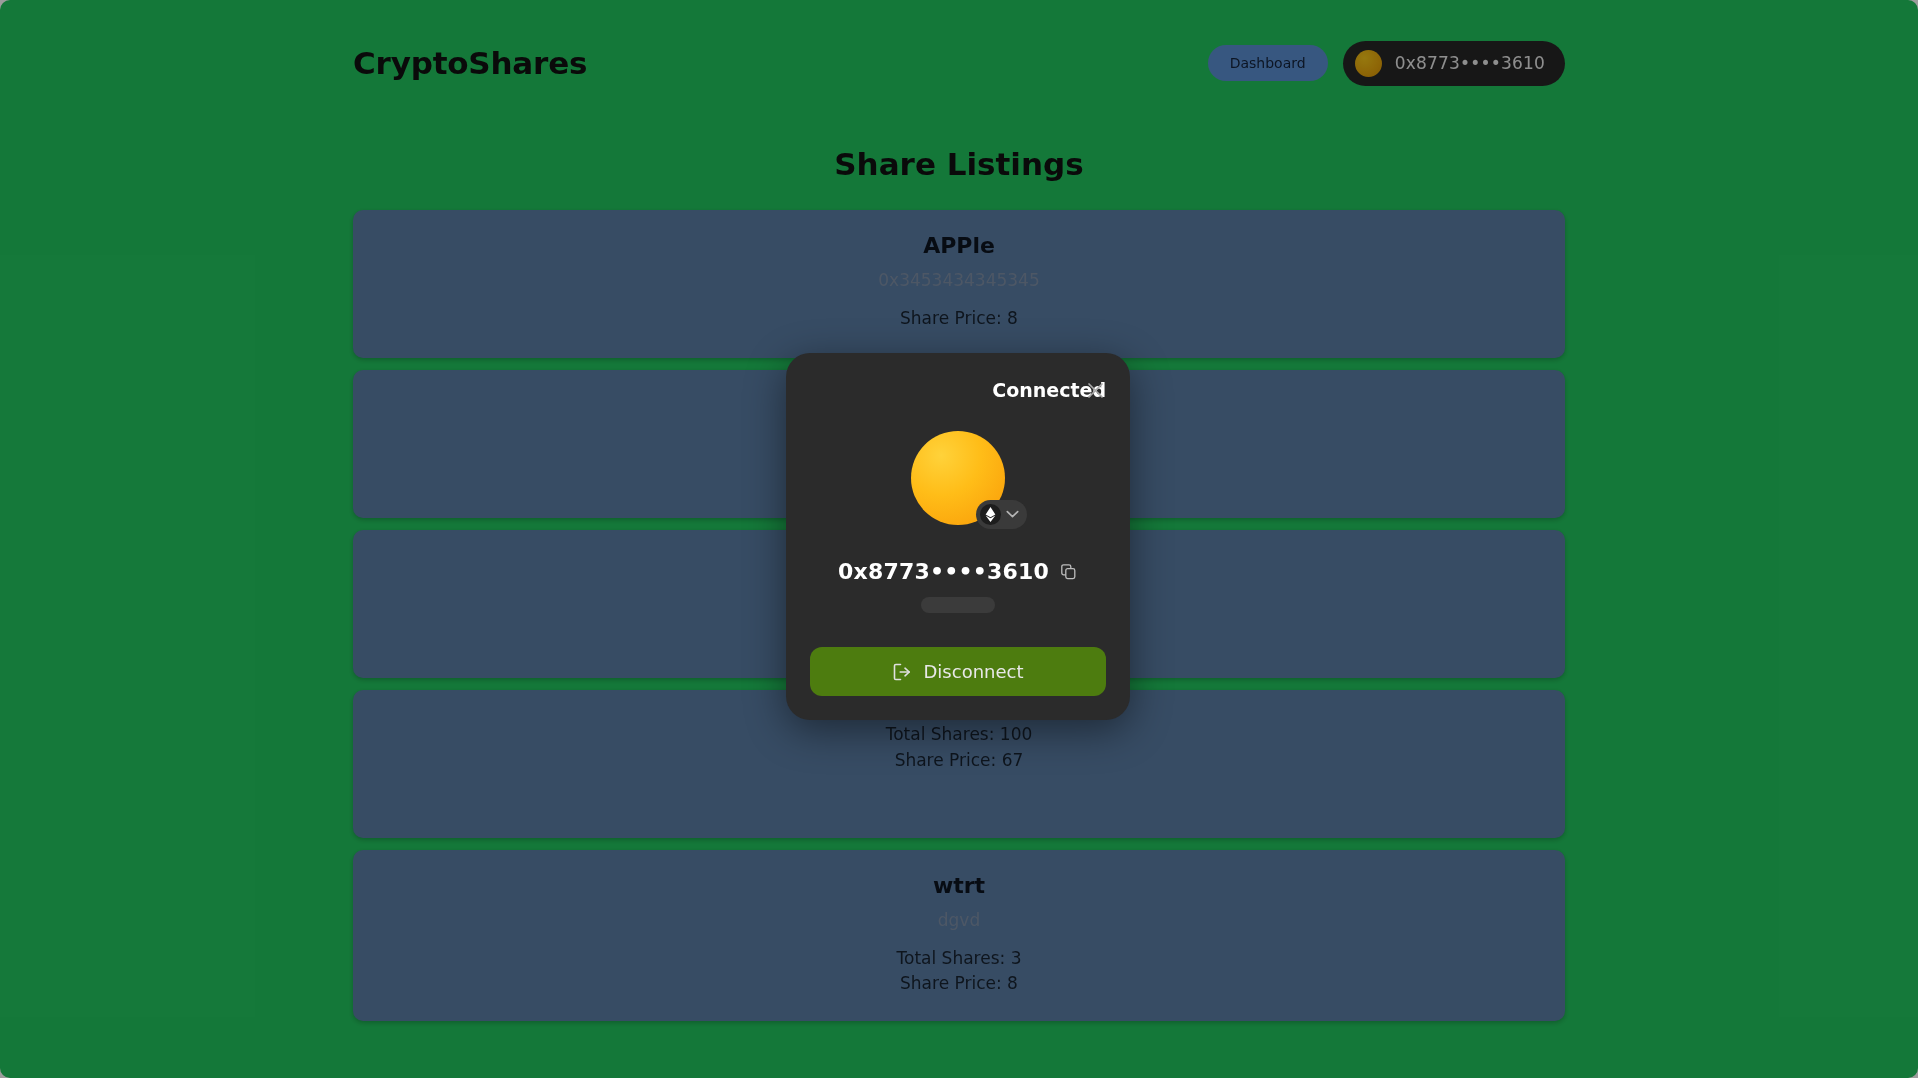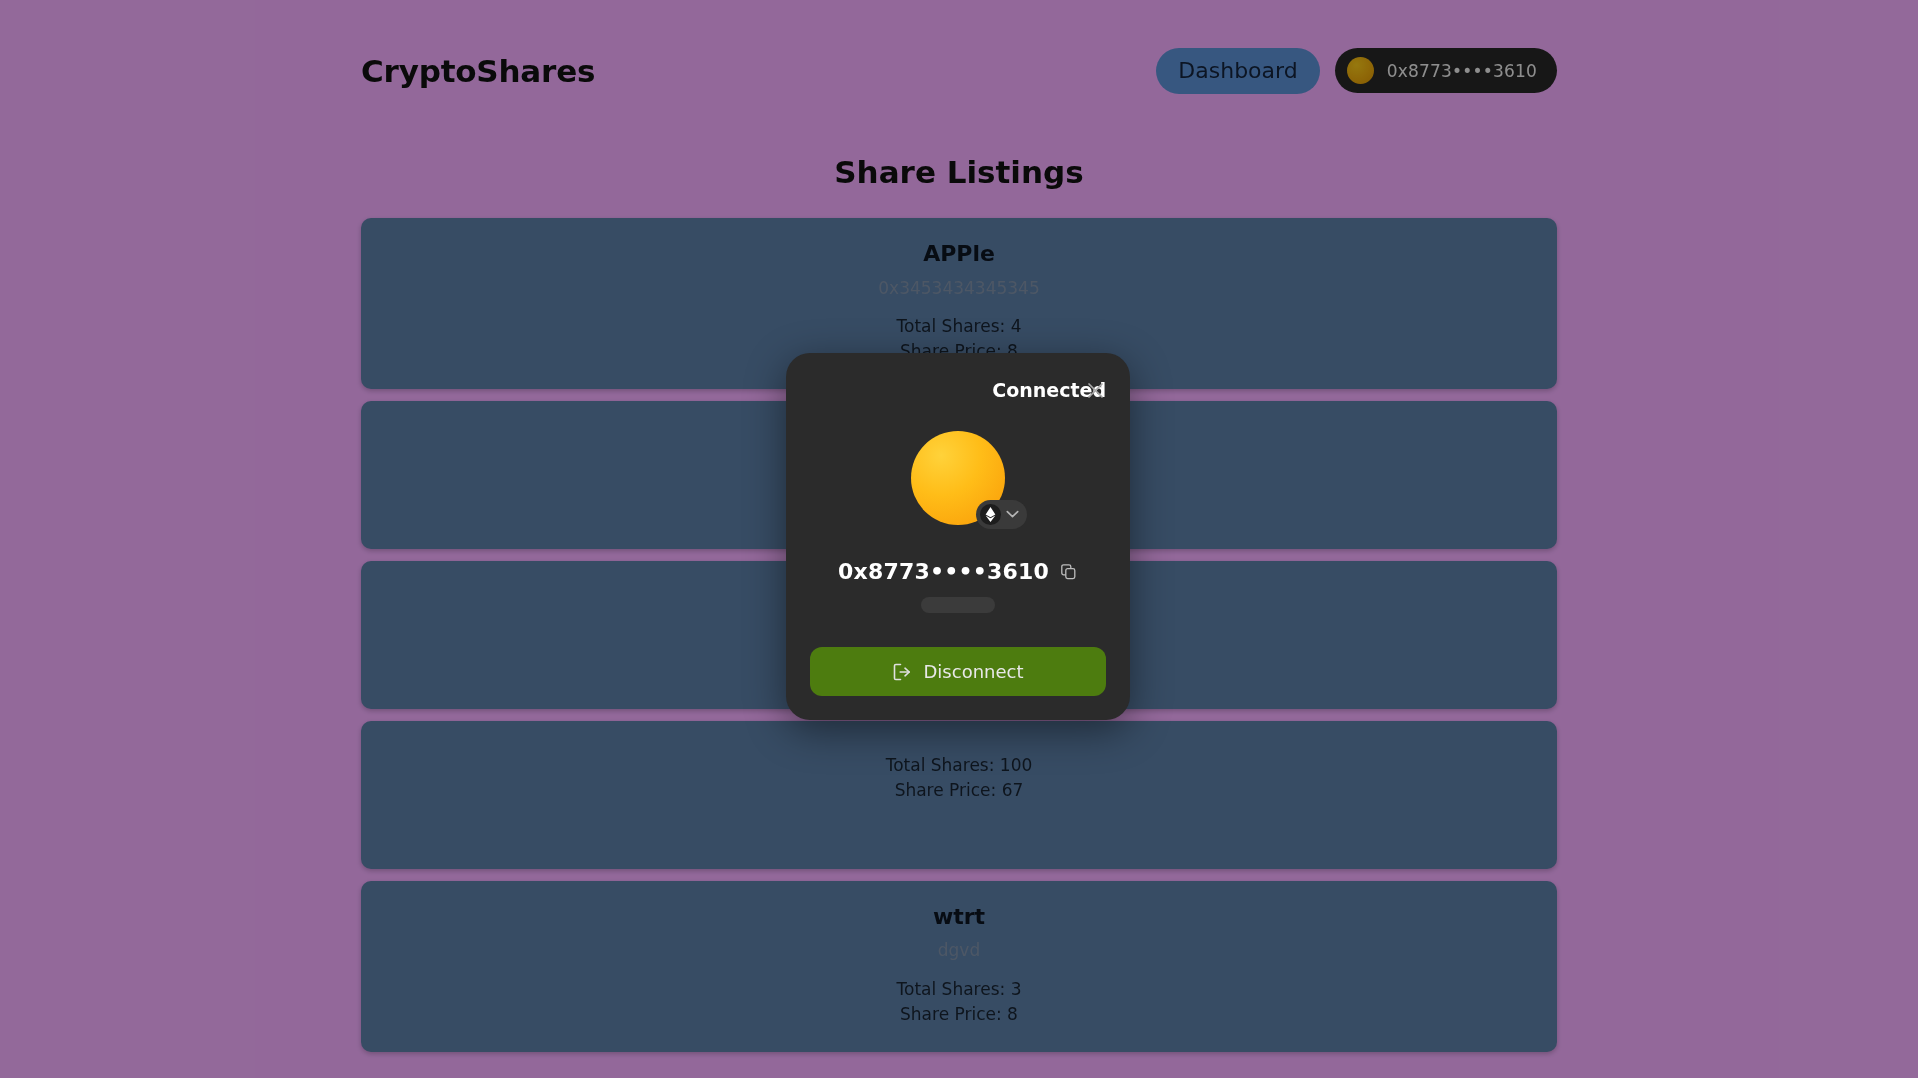--- a/index.html
+++ b/index.html
@@ -13,22 +13,23 @@
   body {
     font-family: "DejaVu Sans", "Liberation Sans", sans-serif;
     background: #ffffff;
     position: relative;
   }
 
   
   .page {
     position: absolute;
     inset: 0;
-    background: #f0abfc;
-    padding: 12px;
+    background: #22c55e;
+    padding: 4px;
+    border-radius: 10px;
   }
 
   .topbar {
     height: 118px;
     display: flex;
     align-items: center;
     justify-content: space-between;
     padding: 0 349px 0 349px;
   }
 
@@ -45,21 +46,21 @@
     align-items: center;
     gap: 15px;
   }
 
   .dashboard-btn {
     background: #5b8ed1;
     color: #14233a;
     border: none;
     border-radius: 999px;
     font-family: inherit;
-    font-size: 22px;
+    font-size: 14px;
     padding: 10px 22px;
     cursor: pointer;
     line-height: 1.15;
   }
 
   .wallet-chip {
     display: flex;
     align-items: center;
     gap: 13px;
     background: #272727;
@@ -299,21 +300,20 @@
   </div>
 
   <div class="main">
     <h1 class="page-title">Share Listings</h1>
 
     <div class="listing-list">
 
       <div class="listing-card">
         <div class="listing-name">APPle</div>
         <div class="listing-address">0x3453434345345</div>
-        <div class="listing-stat">Total Shares: 4</div>
         <div class="listing-stat">Share Price: 8</div>
       </div>
 
       <div class="listing-card">
         <div class="listing-name"></div>
         <div class="listing-address"></div>
         <div class="listing-stat"></div>
         <div class="listing-stat"></div>
       </div>
 

